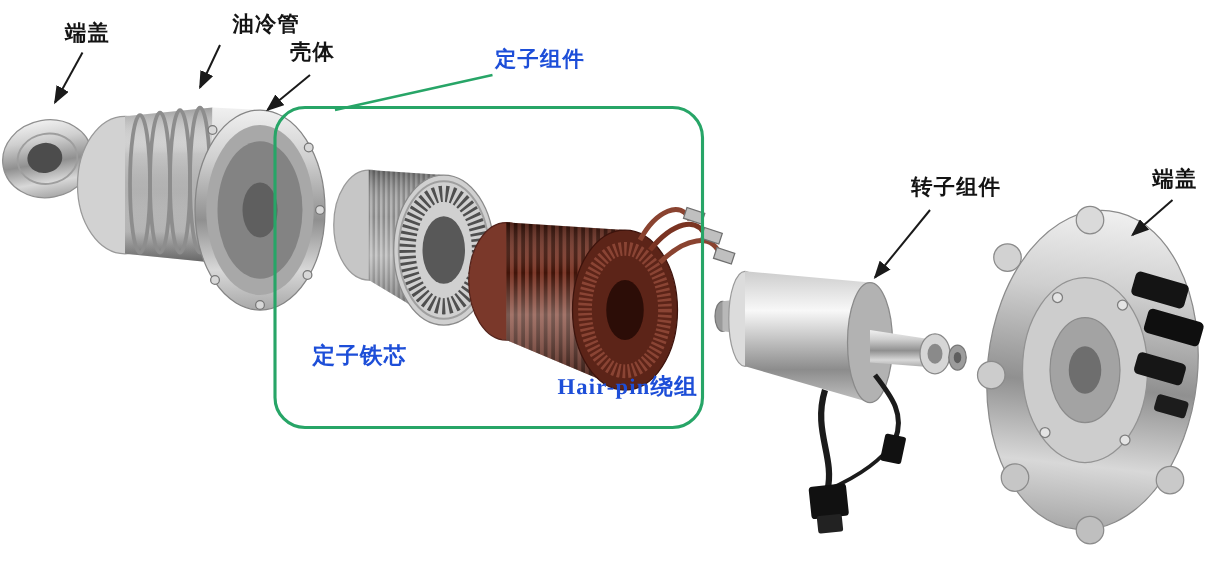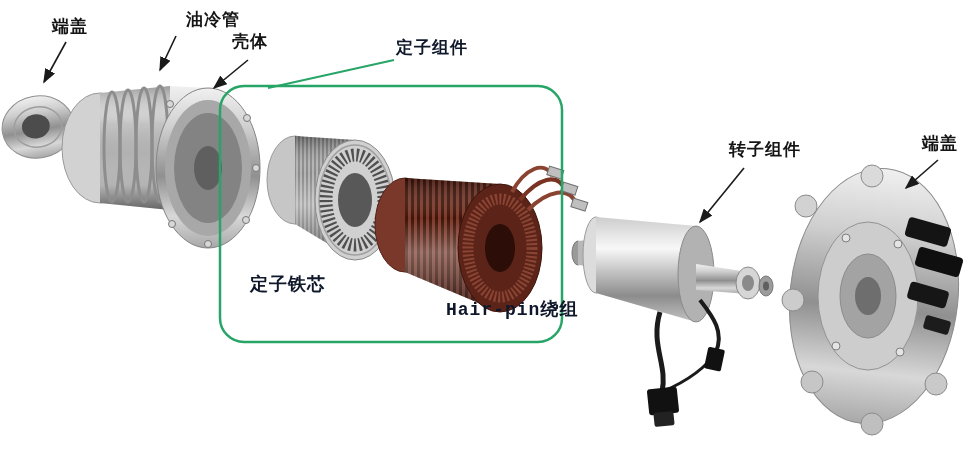--- a/index.html
+++ b/index.html
@@ -1,32 +1,32 @@
 <!DOCTYPE html>
 <html><head>
 <meta charset="utf-8">
 <style>
   html,body{margin:0;padding:0;background:#fff;}
   .stage{
     position:relative;
     width:969px;height:452px;
     background:#ffffff;
     overflow:hidden;
-    font-family:Liberation Mono, monospace;
+    font-family:Liberation Serif, serif;
   }
   .stage svg{position:absolute;left:0;top:0;}
   .lbl{
     position:absolute;
     font-weight:700;
     font-size:17px;
     color:#141414;
     white-space:nowrap;
     letter-spacing:1px;
   }
-  .lbl.green{color:#0f172a;text-align:center;}
+  .lbl.green{color:#1d4ed8;text-align:center;}
   .lbl.small{font-size:18px;}
 </style>
 </head>
 <body>
 
 <div class="stage">
 
   <svg width="969" height="452" viewBox="0 0 969 452">
     <defs>
       <linearGradient id="metalV" x1="0" y1="0" x2="0" y2="1">

